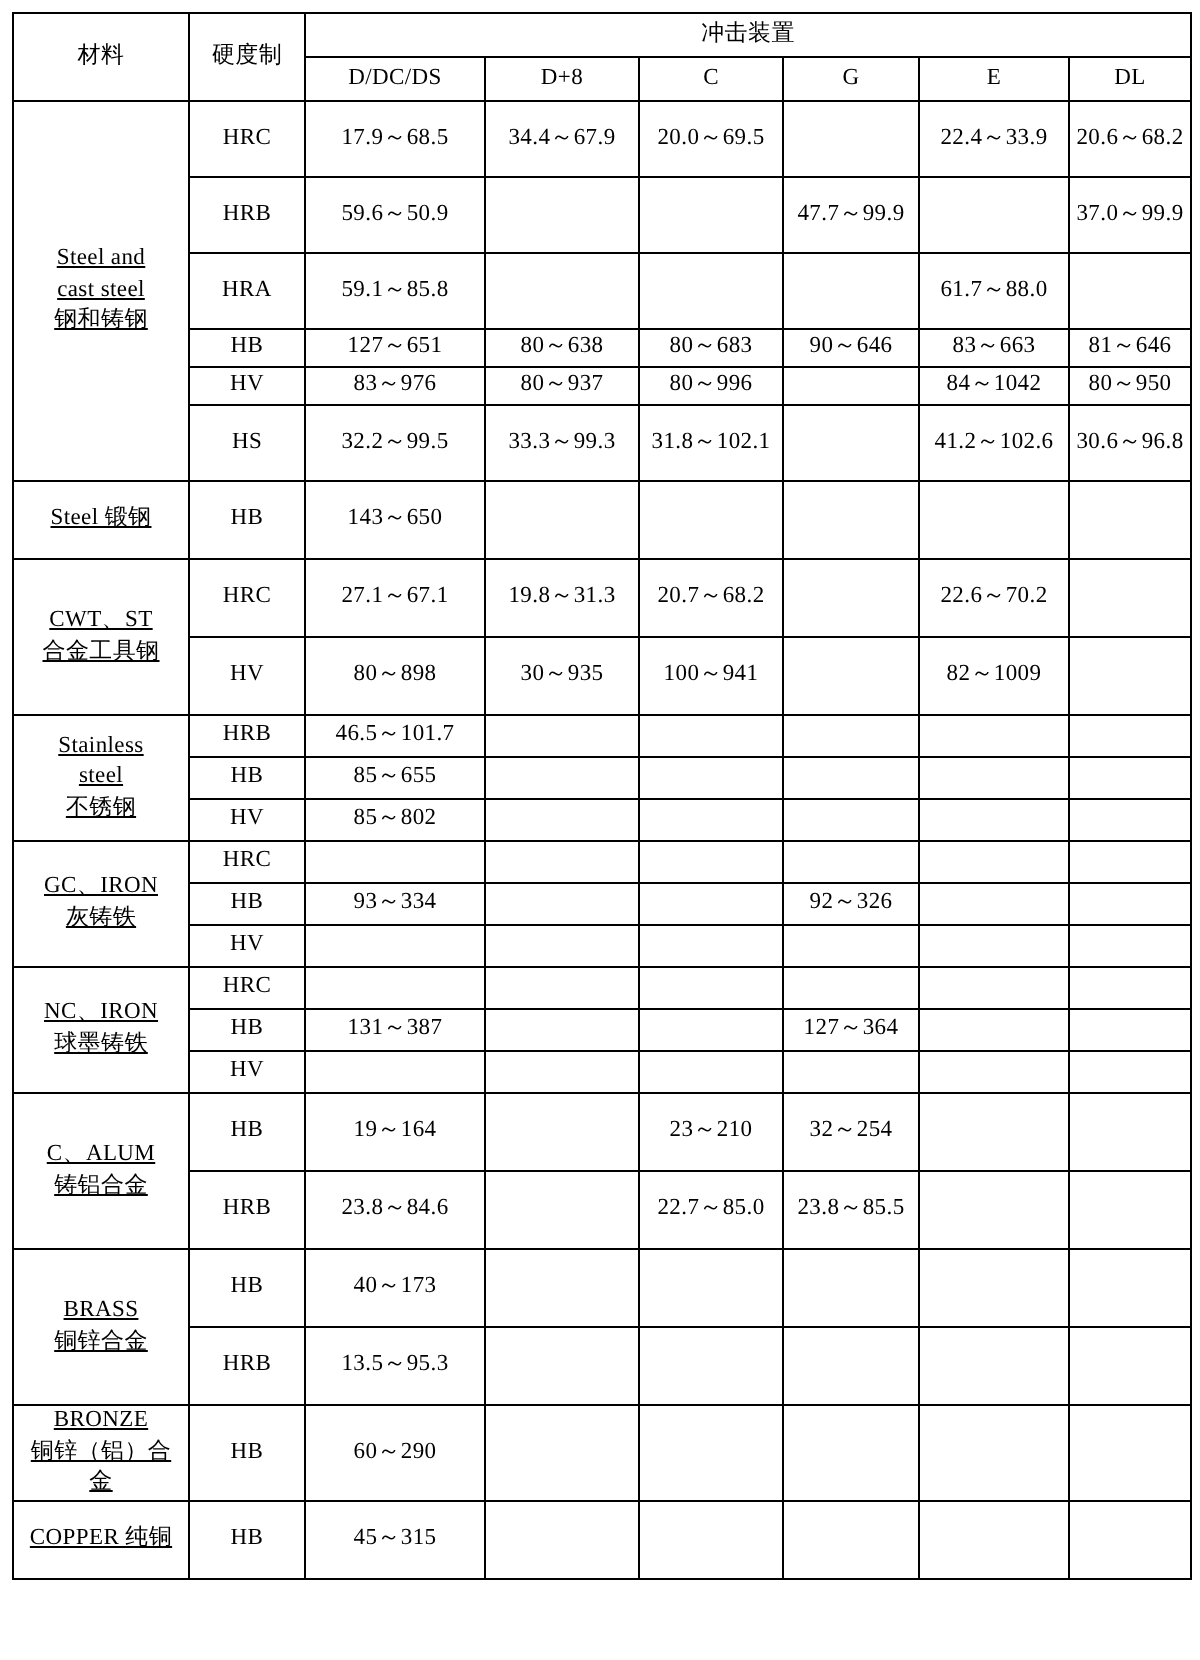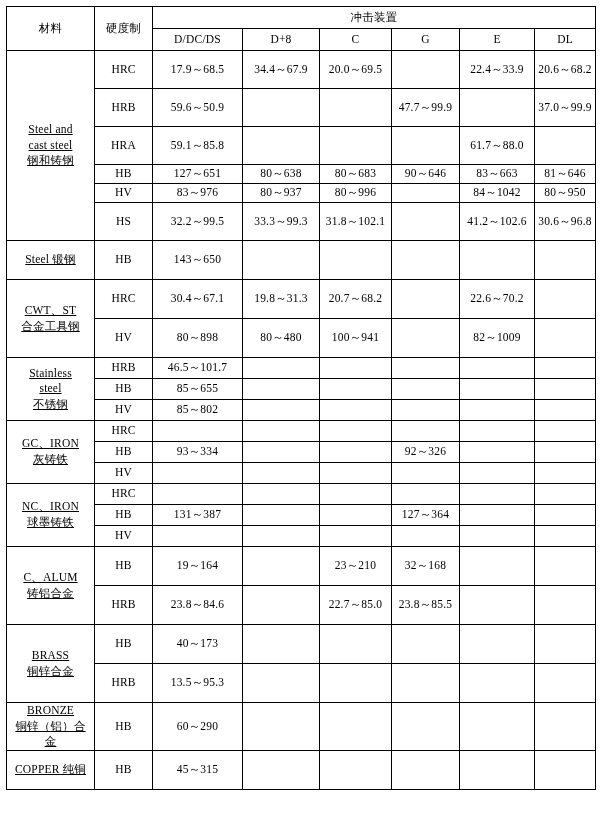--- a/index.html
+++ b/index.html
@@ -151,31 +151,31 @@
           <td class="val-cell">143～650</td>
           <td class="val-cell empty"></td>
           <td class="val-cell empty"></td>
           <td class="val-cell empty"></td>
           <td class="val-cell empty"></td>
           <td class="val-cell empty"></td>
         </tr>
         <tr class="r-mid">
           <td rowspan="2" class="mat-cell">CWT、ST<br>合金工具钢</td>
           <td class="hard-cell">HRC</td>
-          <td class="val-cell">30.4～67.1</td>
+          <td class="val-cell">27.1～67.1</td>
           <td class="val-cell">19.8～31.3</td>
           <td class="val-cell">20.7～68.2</td>
           <td class="val-cell empty"></td>
           <td class="val-cell">22.6～70.2</td>
           <td class="val-cell empty"></td>
         </tr>
         <tr class="r-mid">
           <td class="hard-cell">HV</td>
           <td class="val-cell">80～898</td>
-          <td class="val-cell">80～480</td>
+          <td class="val-cell">30～935</td>
           <td class="val-cell">100～941</td>
           <td class="val-cell empty"></td>
           <td class="val-cell">82～1009</td>
           <td class="val-cell empty"></td>
         </tr>
         <tr class="r-short">
           <td rowspan="3" class="mat-cell">Stainless<br>steel<br>不锈钢</td>
           <td class="hard-cell">HRB</td>
           <td class="val-cell">46.5～101.7</td>
           <td class="val-cell empty"></td>
@@ -257,21 +257,21 @@
           <td class="val-cell empty"></td>
           <td class="val-cell empty"></td>
           <td class="val-cell empty"></td>
         </tr>
         <tr class="r-mid">
           <td rowspan="2" class="mat-cell">C、ALUM<br>铸铝合金</td>
           <td class="hard-cell">HB</td>
           <td class="val-cell">19～164</td>
           <td class="val-cell empty"></td>
           <td class="val-cell">23～210</td>
-          <td class="val-cell">32～168</td>
+          <td class="val-cell">32～254</td>
           <td class="val-cell empty"></td>
           <td class="val-cell empty"></td>
         </tr>
         <tr class="r-mid">
           <td class="hard-cell">HRB</td>
           <td class="val-cell">23.8～84.6</td>
           <td class="val-cell empty"></td>
           <td class="val-cell">22.7～85.0</td>
           <td class="val-cell">23.8～85.5</td>
           <td class="val-cell empty"></td>

